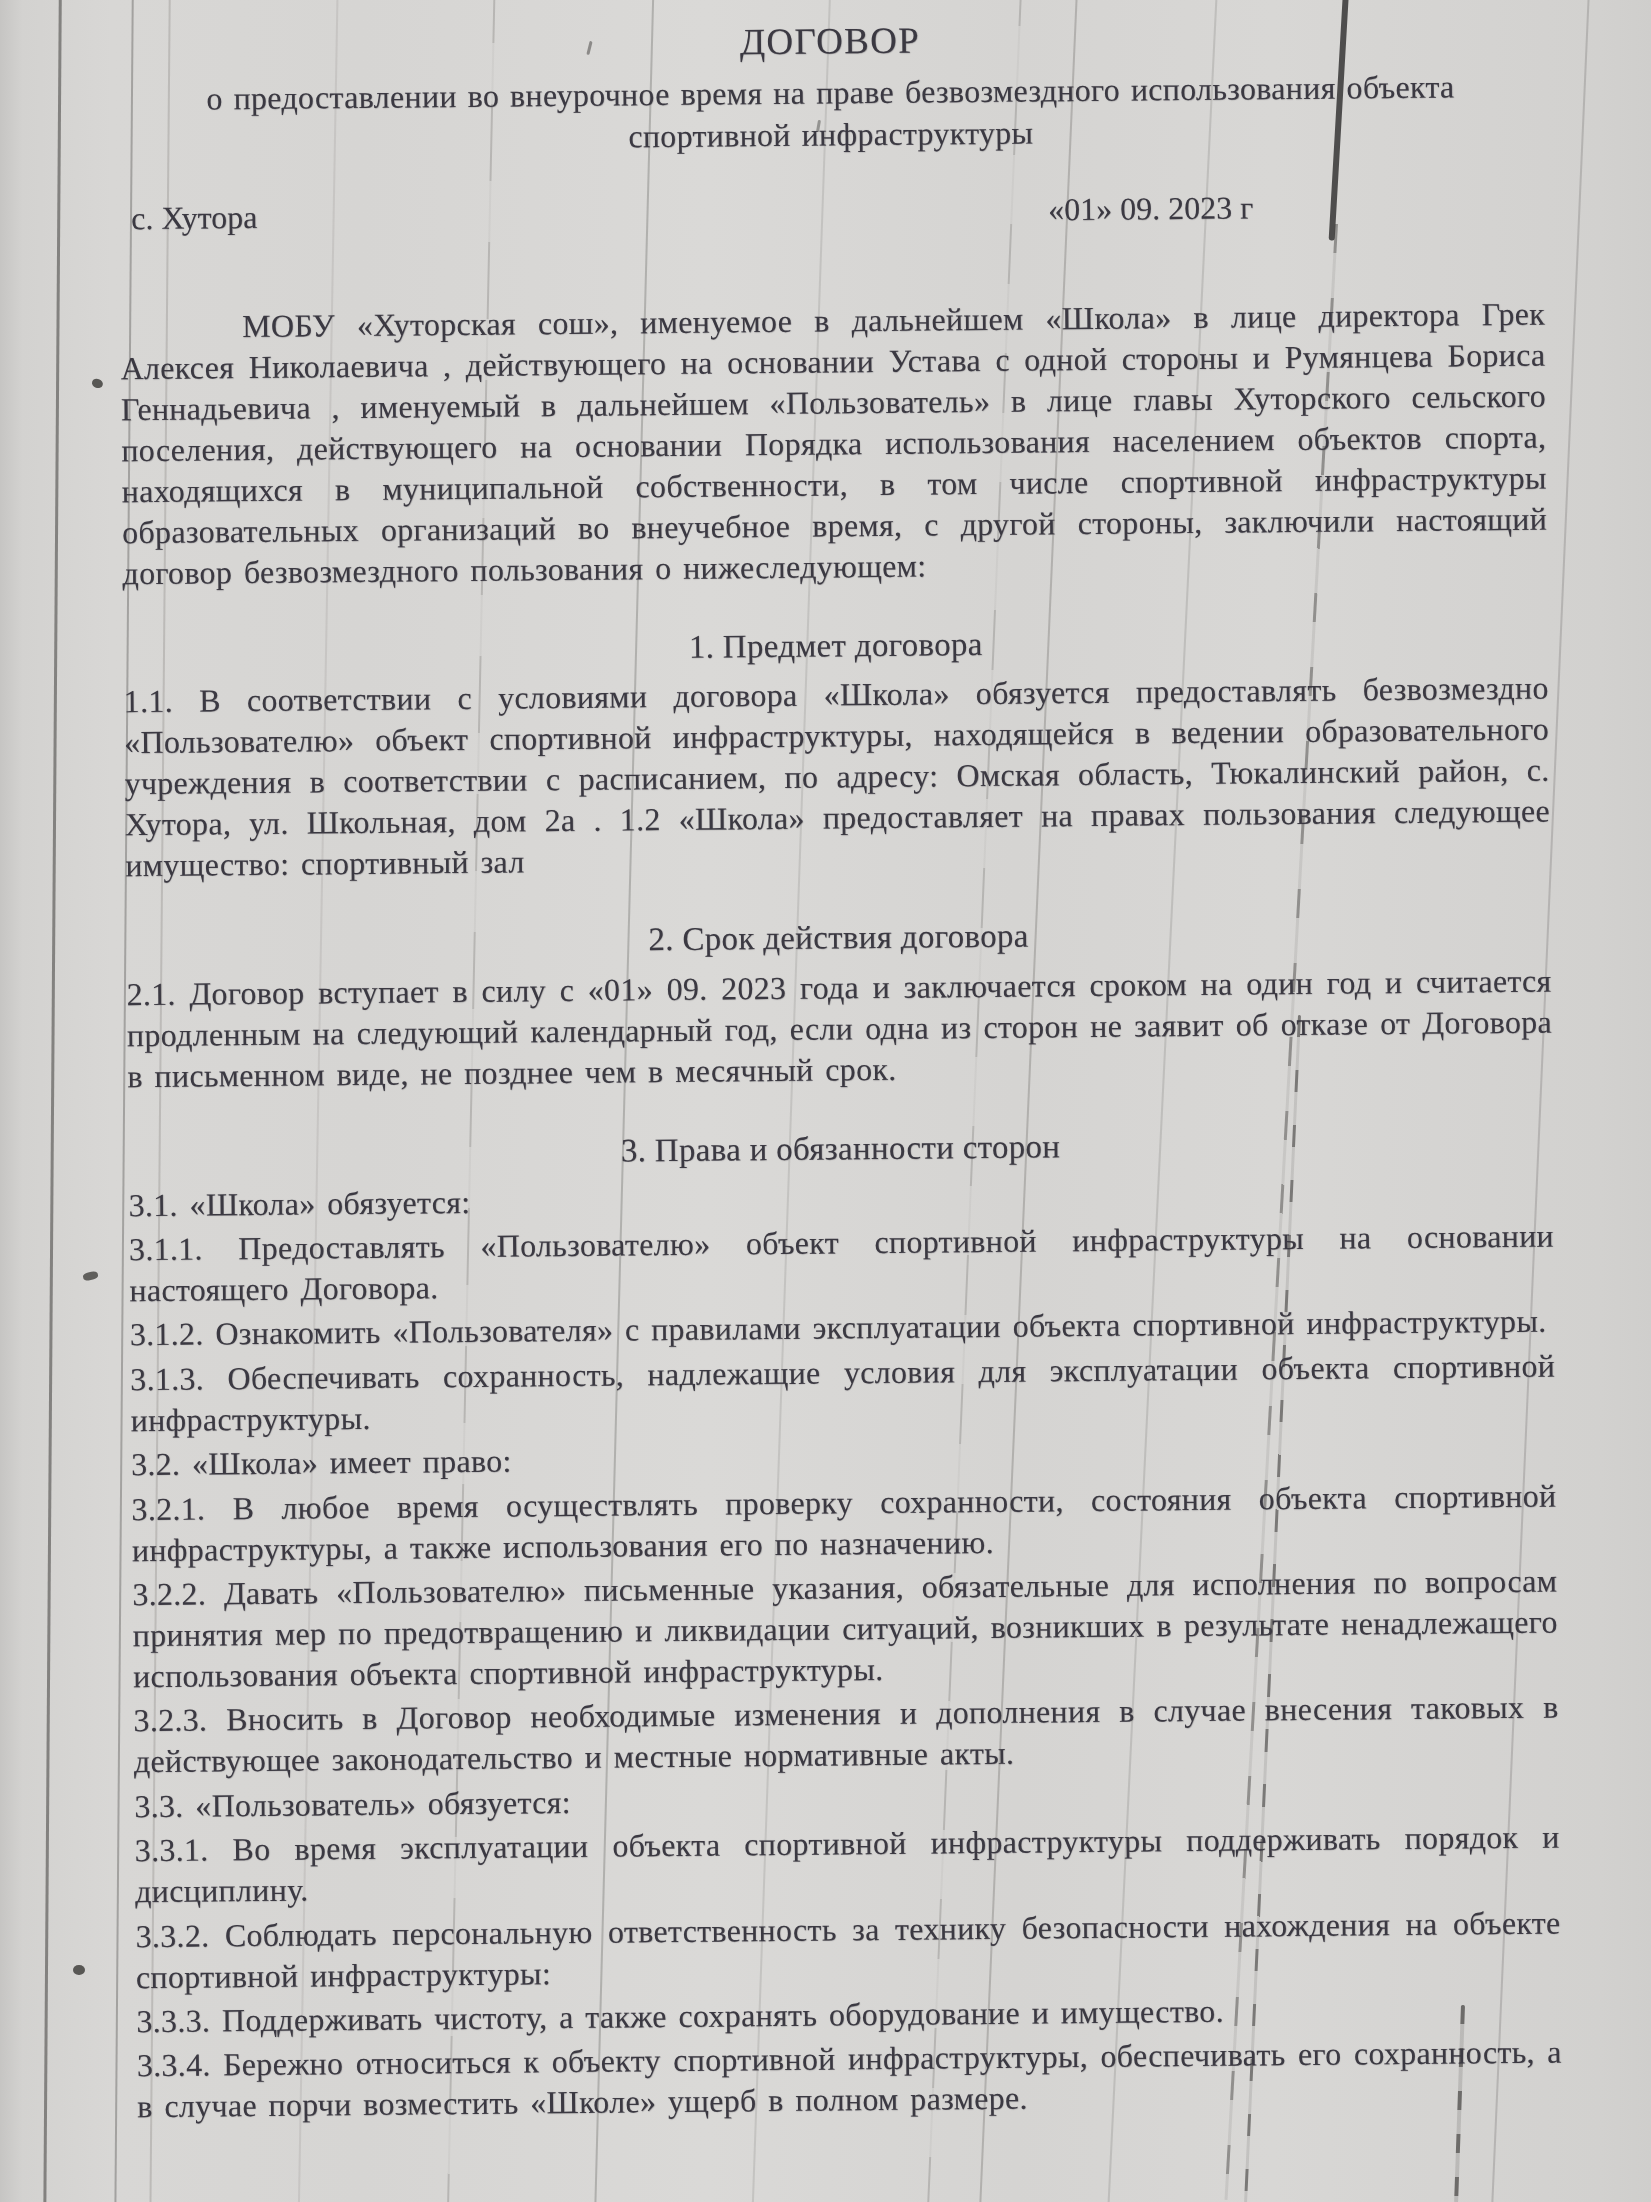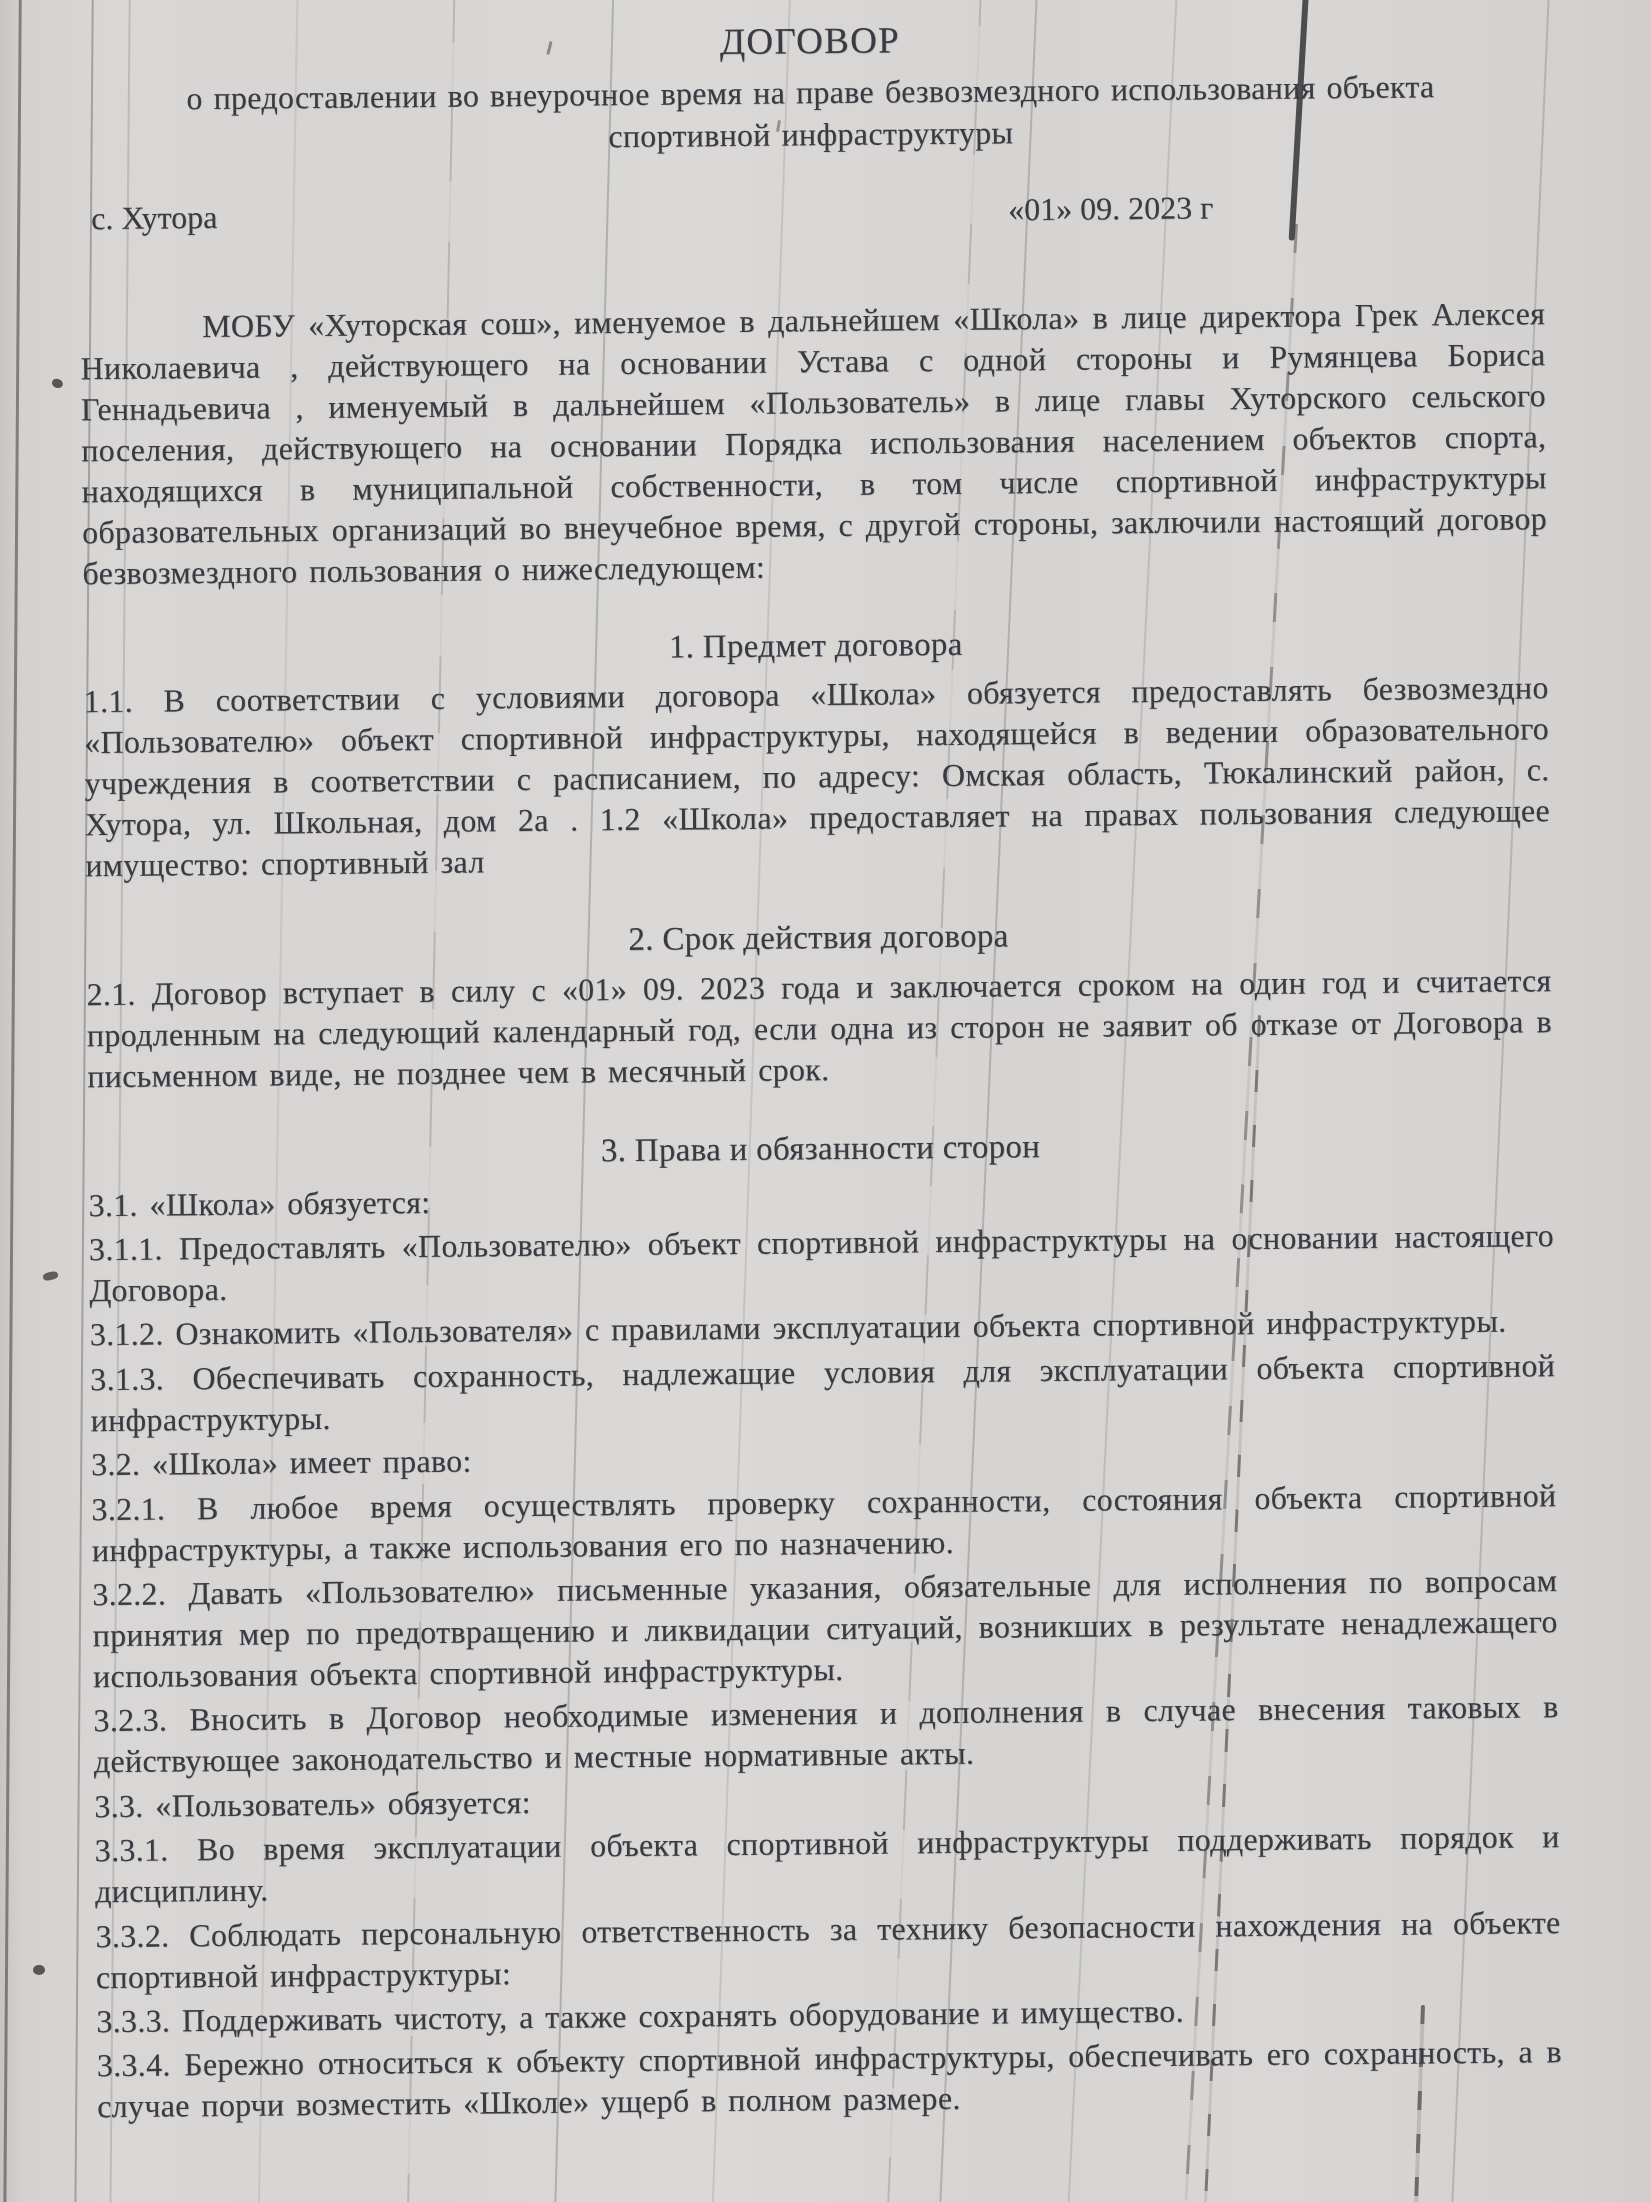--- a/index.html
+++ b/index.html
@@ -2,21 +2,21 @@
 <html style="font-size:13.8px"><head>
 <meta charset="utf-8">
 <style>
   html,body{margin:0;padding:0;}
   body{
     width:1652px;height:2203px;overflow:hidden;position:relative;
     background:linear-gradient(90deg,#c6c5c3 0px,#d3d2d0 22.4px,#d8d7d5 112px,#d6d5d3 361px,#dad9d7 706px,#d5d4d2 1015px,#d8d7d5 1273px,#d2d1cf 1600px,#cfcecc 1652px);
     font-family:"Liberation Serif","DejaVu Serif",serif;
     color:#3b3942;
   }
-  .photo{position:absolute;inset:0;}
+  .photo{position:absolute;inset:0;margin-left:40px;}
   
   .crease{position:absolute;top:-34px;height:2340px;display:block;transform-origin:top center;}
   .crease.dash{background:none;}
   .mark{position:absolute;background:#2e2c2a;border-radius:50%;}
   
   .doc{
     position:relative;
     padding:26px 110px 0 77px;
     transform:rotate(-0.55deg);
     transform-origin:top left;

